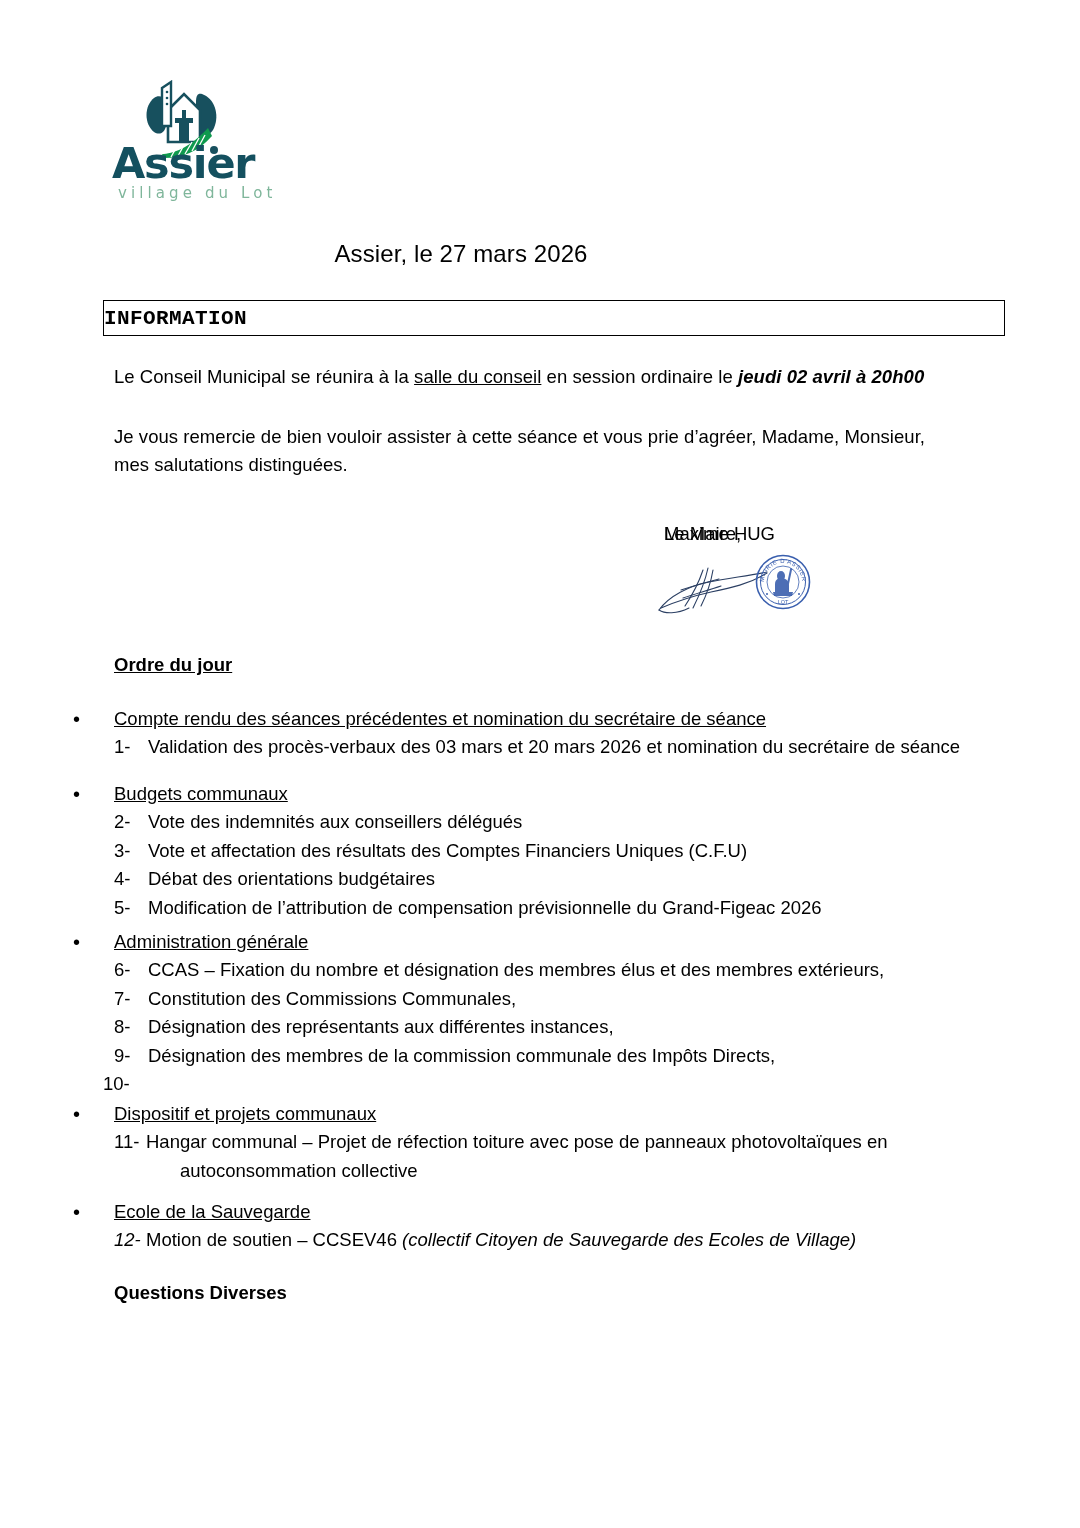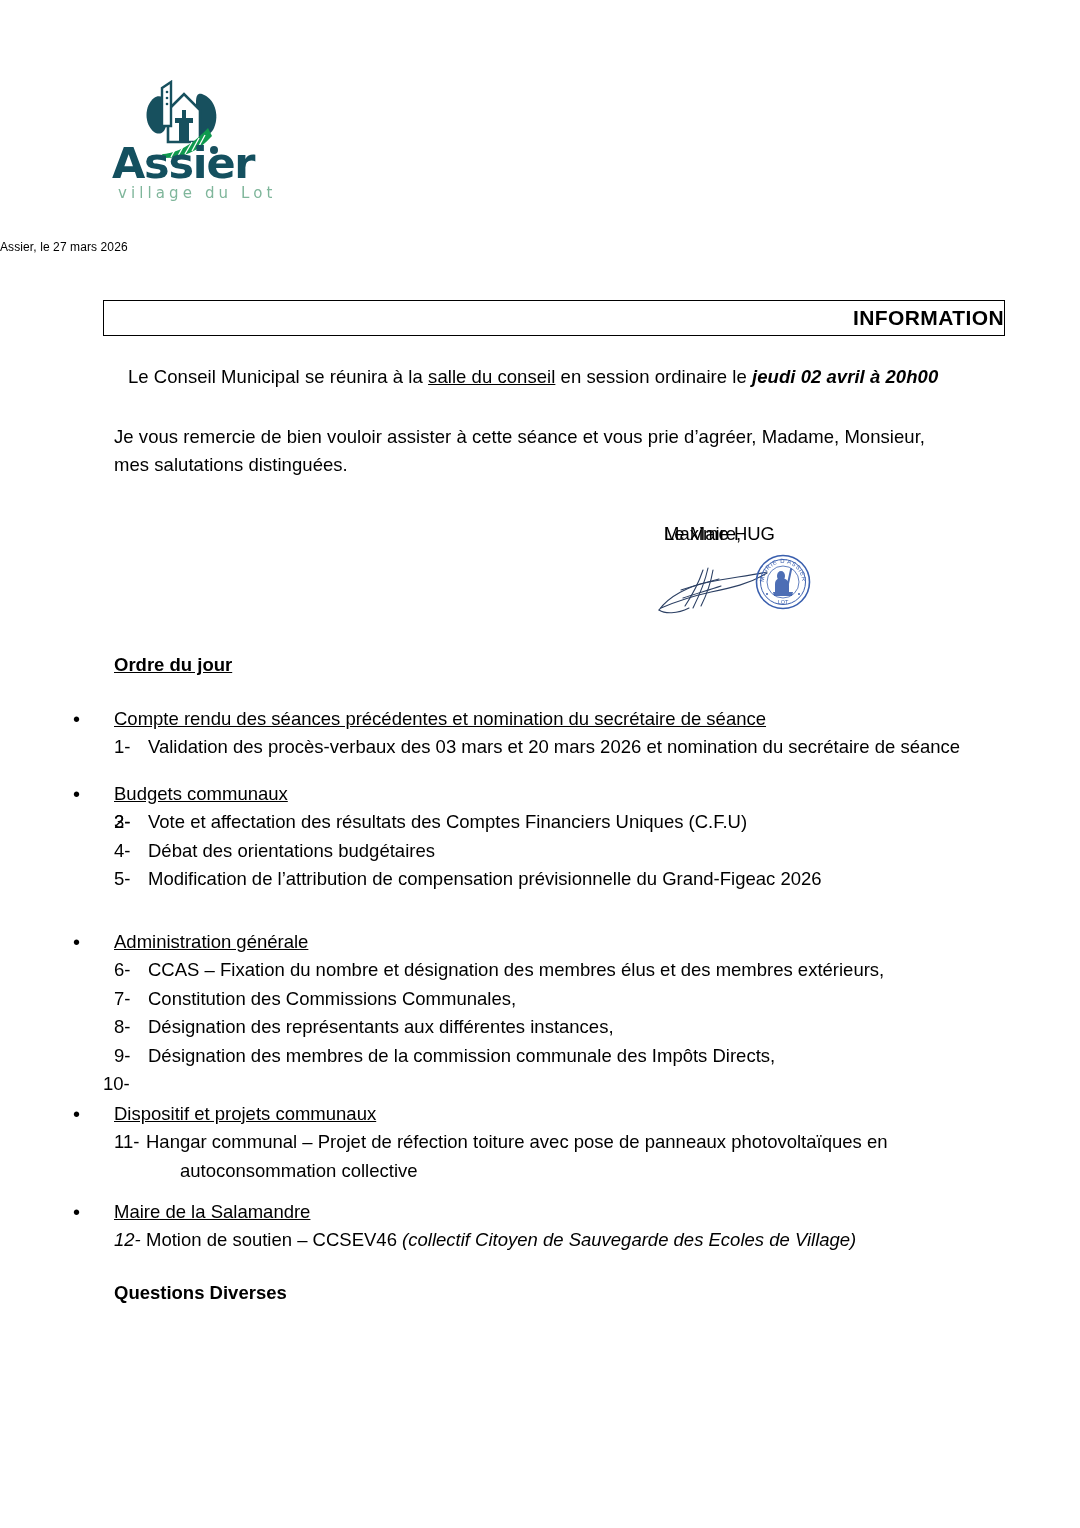--- a/index.html
+++ b/index.html
@@ -54,52 +54,53 @@
     color: #7fb69b;
     line-height: 1;
   }
 
   
   .date-line {
     position: absolute;
     left: 0;
     top: 240px;
     width: 922px;
-    text-align: left;
-    font-size: 12px;
+    text-align: center;
+    font-size: 24px;
     letter-spacing: 0.1px;
   }
 
   
   .info-box {
     position: absolute;
     left: 103px;
     top: 300px;
     width: 902px;
     height: 36px;
     border: 1.4px solid #000000;
     box-sizing: border-box;
     display: flex;
     align-items: center;
-    justify-content: flex-end;
+    justify-content: flex-start;
+    font-family: Liberation Mono, monospace;
   }
   .info-box-title {
     font-size: 21px;
     font-weight: bold;
     letter-spacing: 0.4px;
   }
 
   
   .para {
     position: absolute;
     font-size: 18.5px;
     line-height: 28px;
     letter-spacing: 0.05px;
   }
-  .p-convoc { left: 128px; top: 363px; width: 870px; }
+  .p-convoc { left: 114px; top: 363px; width: 870px; }
   .p-thanks { left: 114px; top: 423px; width: 848px; }
   .u { text-decoration: underline; }
   .bi { font-weight: bold; font-style: italic; }
 
   .sign-name {
     position: absolute;
     left: 664px;
     font-size: 18.5px;
     line-height: 26px;
   }
@@ -265,20 +266,21 @@
     </div>
   </div>
 
   <div class="group" style="top:780px">
     <div class="group-head">
       <span class="bullet">•</span>
       <span class="head-text">Budgets communaux</span>
     </div>
     <div class="sub-item">
       <span class="num">2-</span>
+      <span>Vote des indemnités aux conseillers délégués</span>
     </div>
     <div class="sub-item">
       <span class="num">3-</span>
       <span>Vote et affectation des résultats des Comptes Financiers Uniques (C.F.U)</span>
     </div>
     <div class="sub-item">
       <span class="num">4-</span>
       <span>Débat des orientations budgétaires</span>
     </div>
     <div class="sub-item">
@@ -321,21 +323,21 @@
     <div class="sub-item" style="padding-left:146px">
       <span class="num">11-</span>
       <span>Hangar communal – Projet de réfection toiture avec pose de panneaux photovoltaïques en</span>
       <span class="cont">autoconsommation collective</span>
     </div>
   </div>
 
   <div class="group" style="top:1198px">
     <div class="group-head">
       <span class="bullet">•</span>
-      <span class="head-text">Maire de la Salamandre</span>
+      <span class="head-text">Ecole de la Sauvegarde</span>
     </div>
     <div class="sub-item" style="padding-left:146px">
       <span class="num it">12-</span>
       <span>Motion de soutien – CCSEV46 </span><span class="it">(collectif Citoyen de Sauvegarde des Ecoles de Village)</span>
     </div>
   </div>
 
   <div class="questions" style="top:1270px">Questions Diverses</div>
 
 </div>

